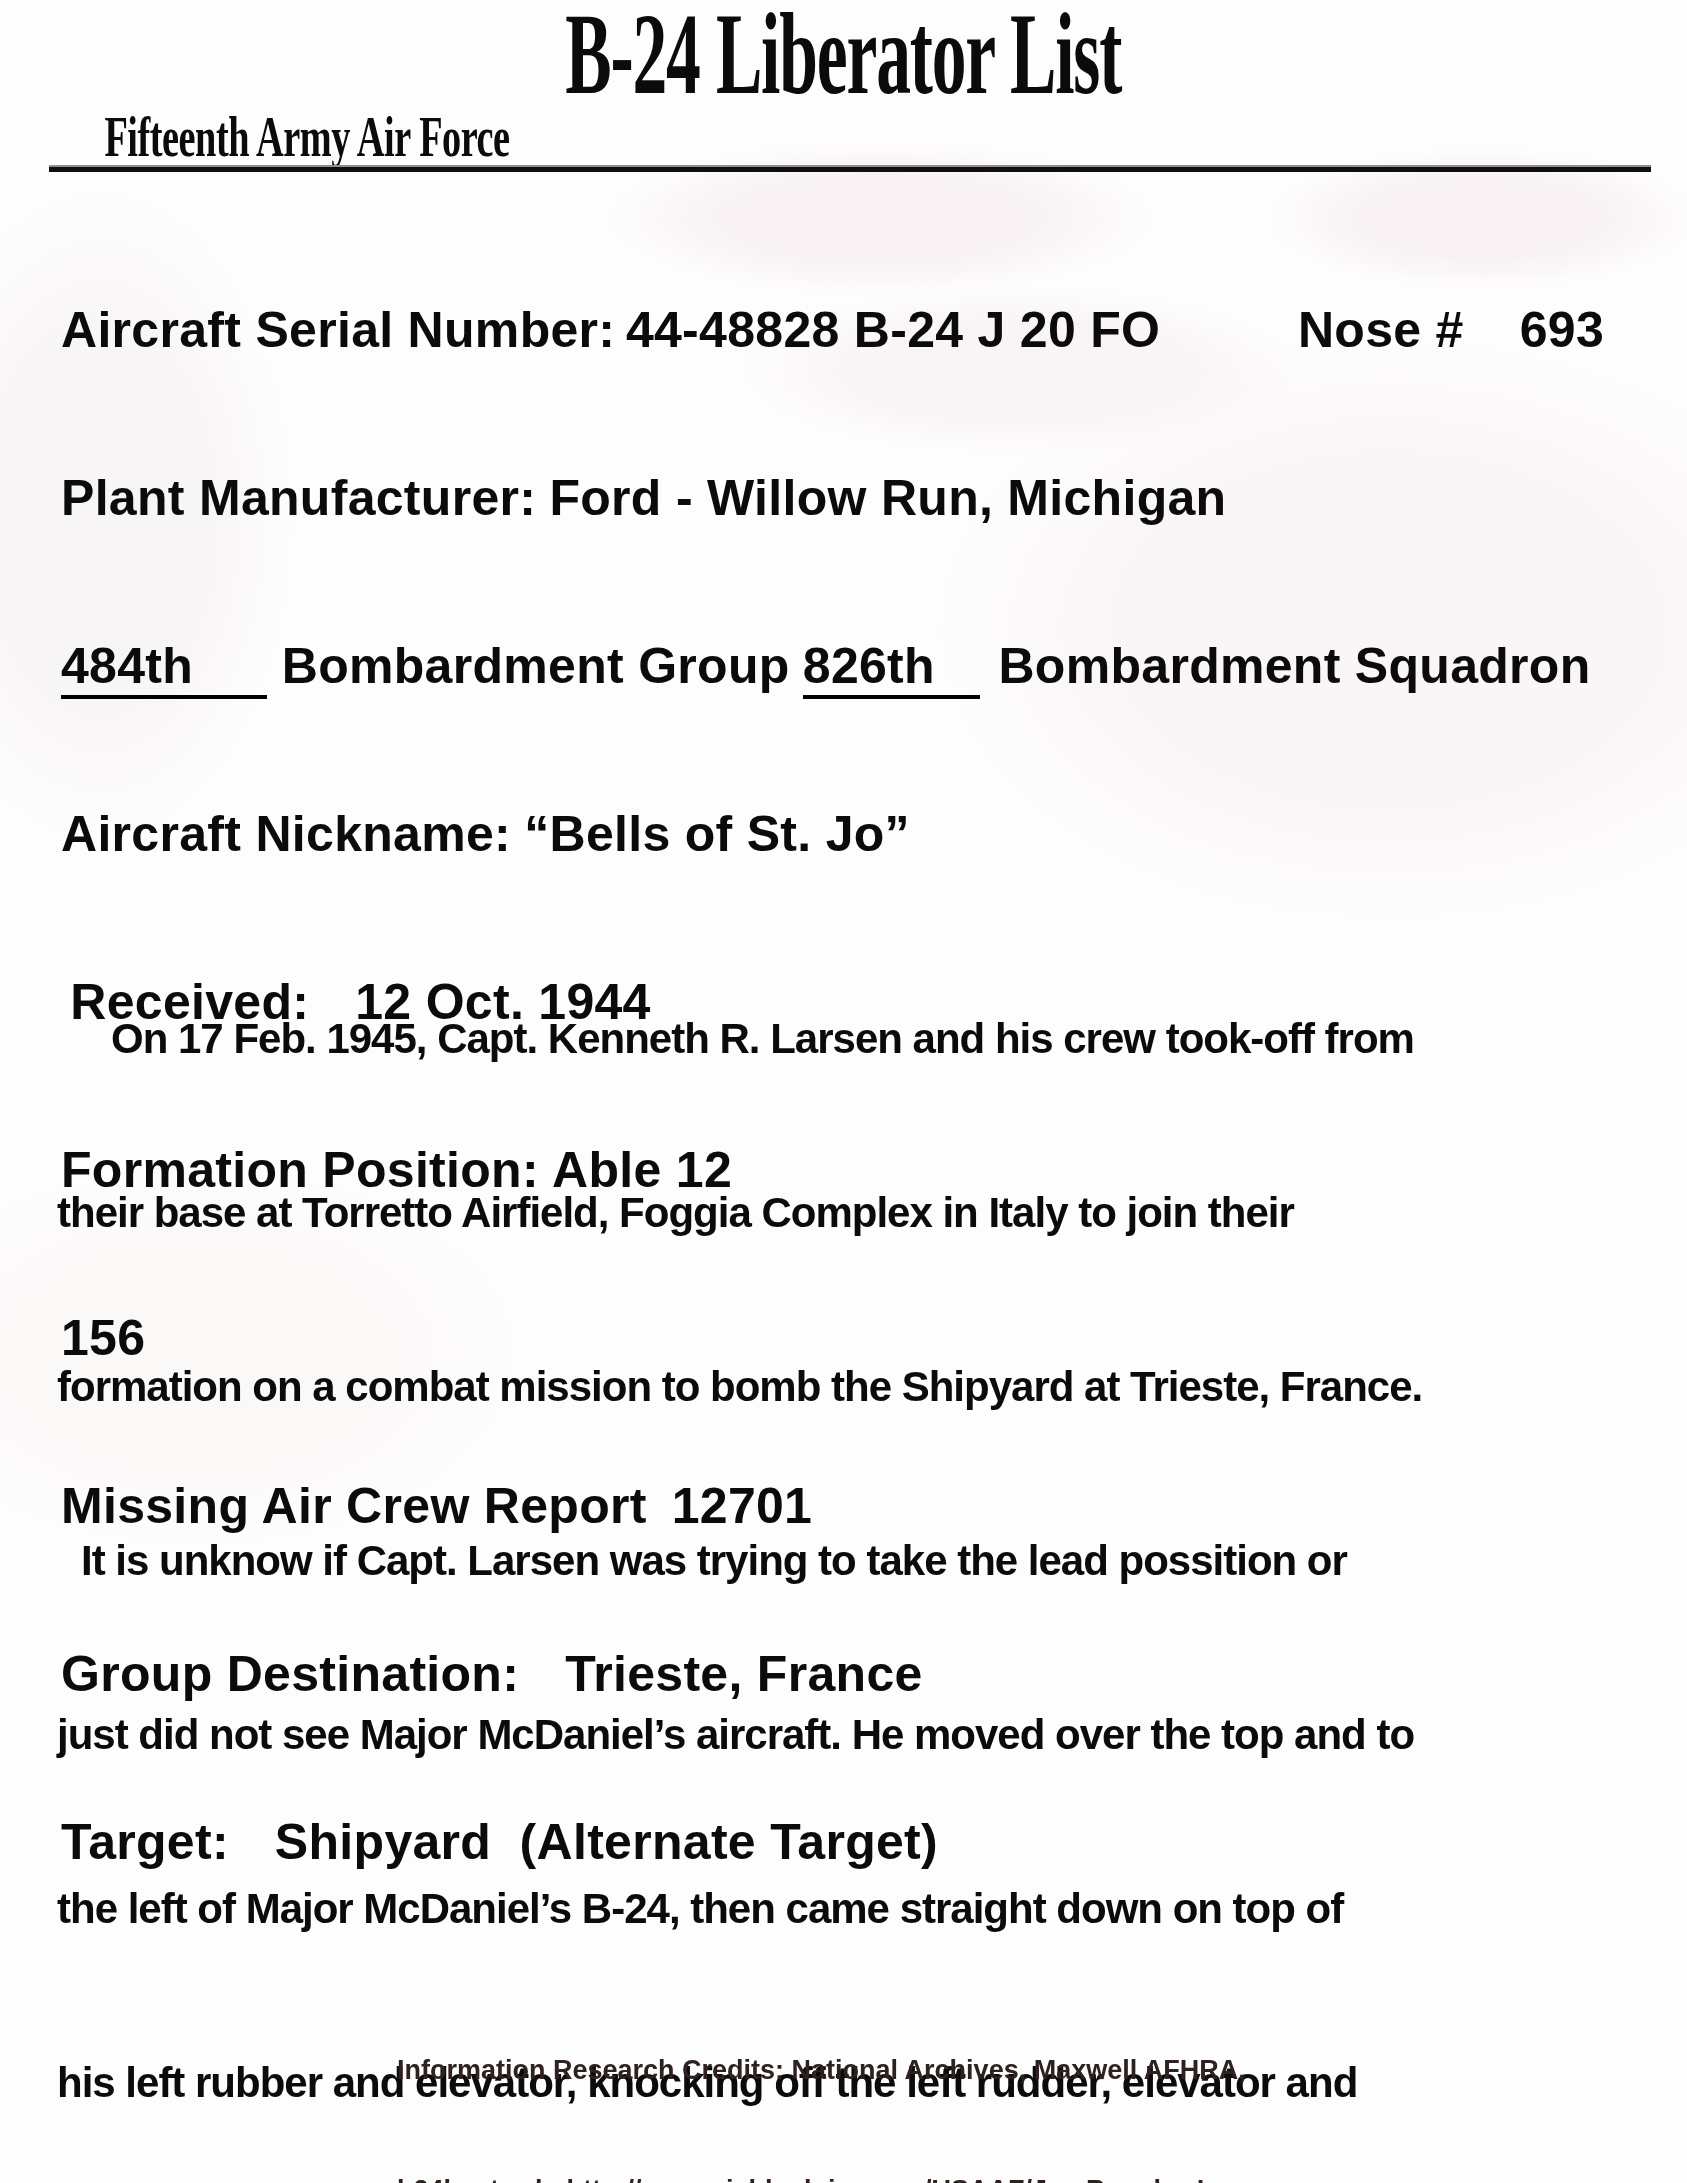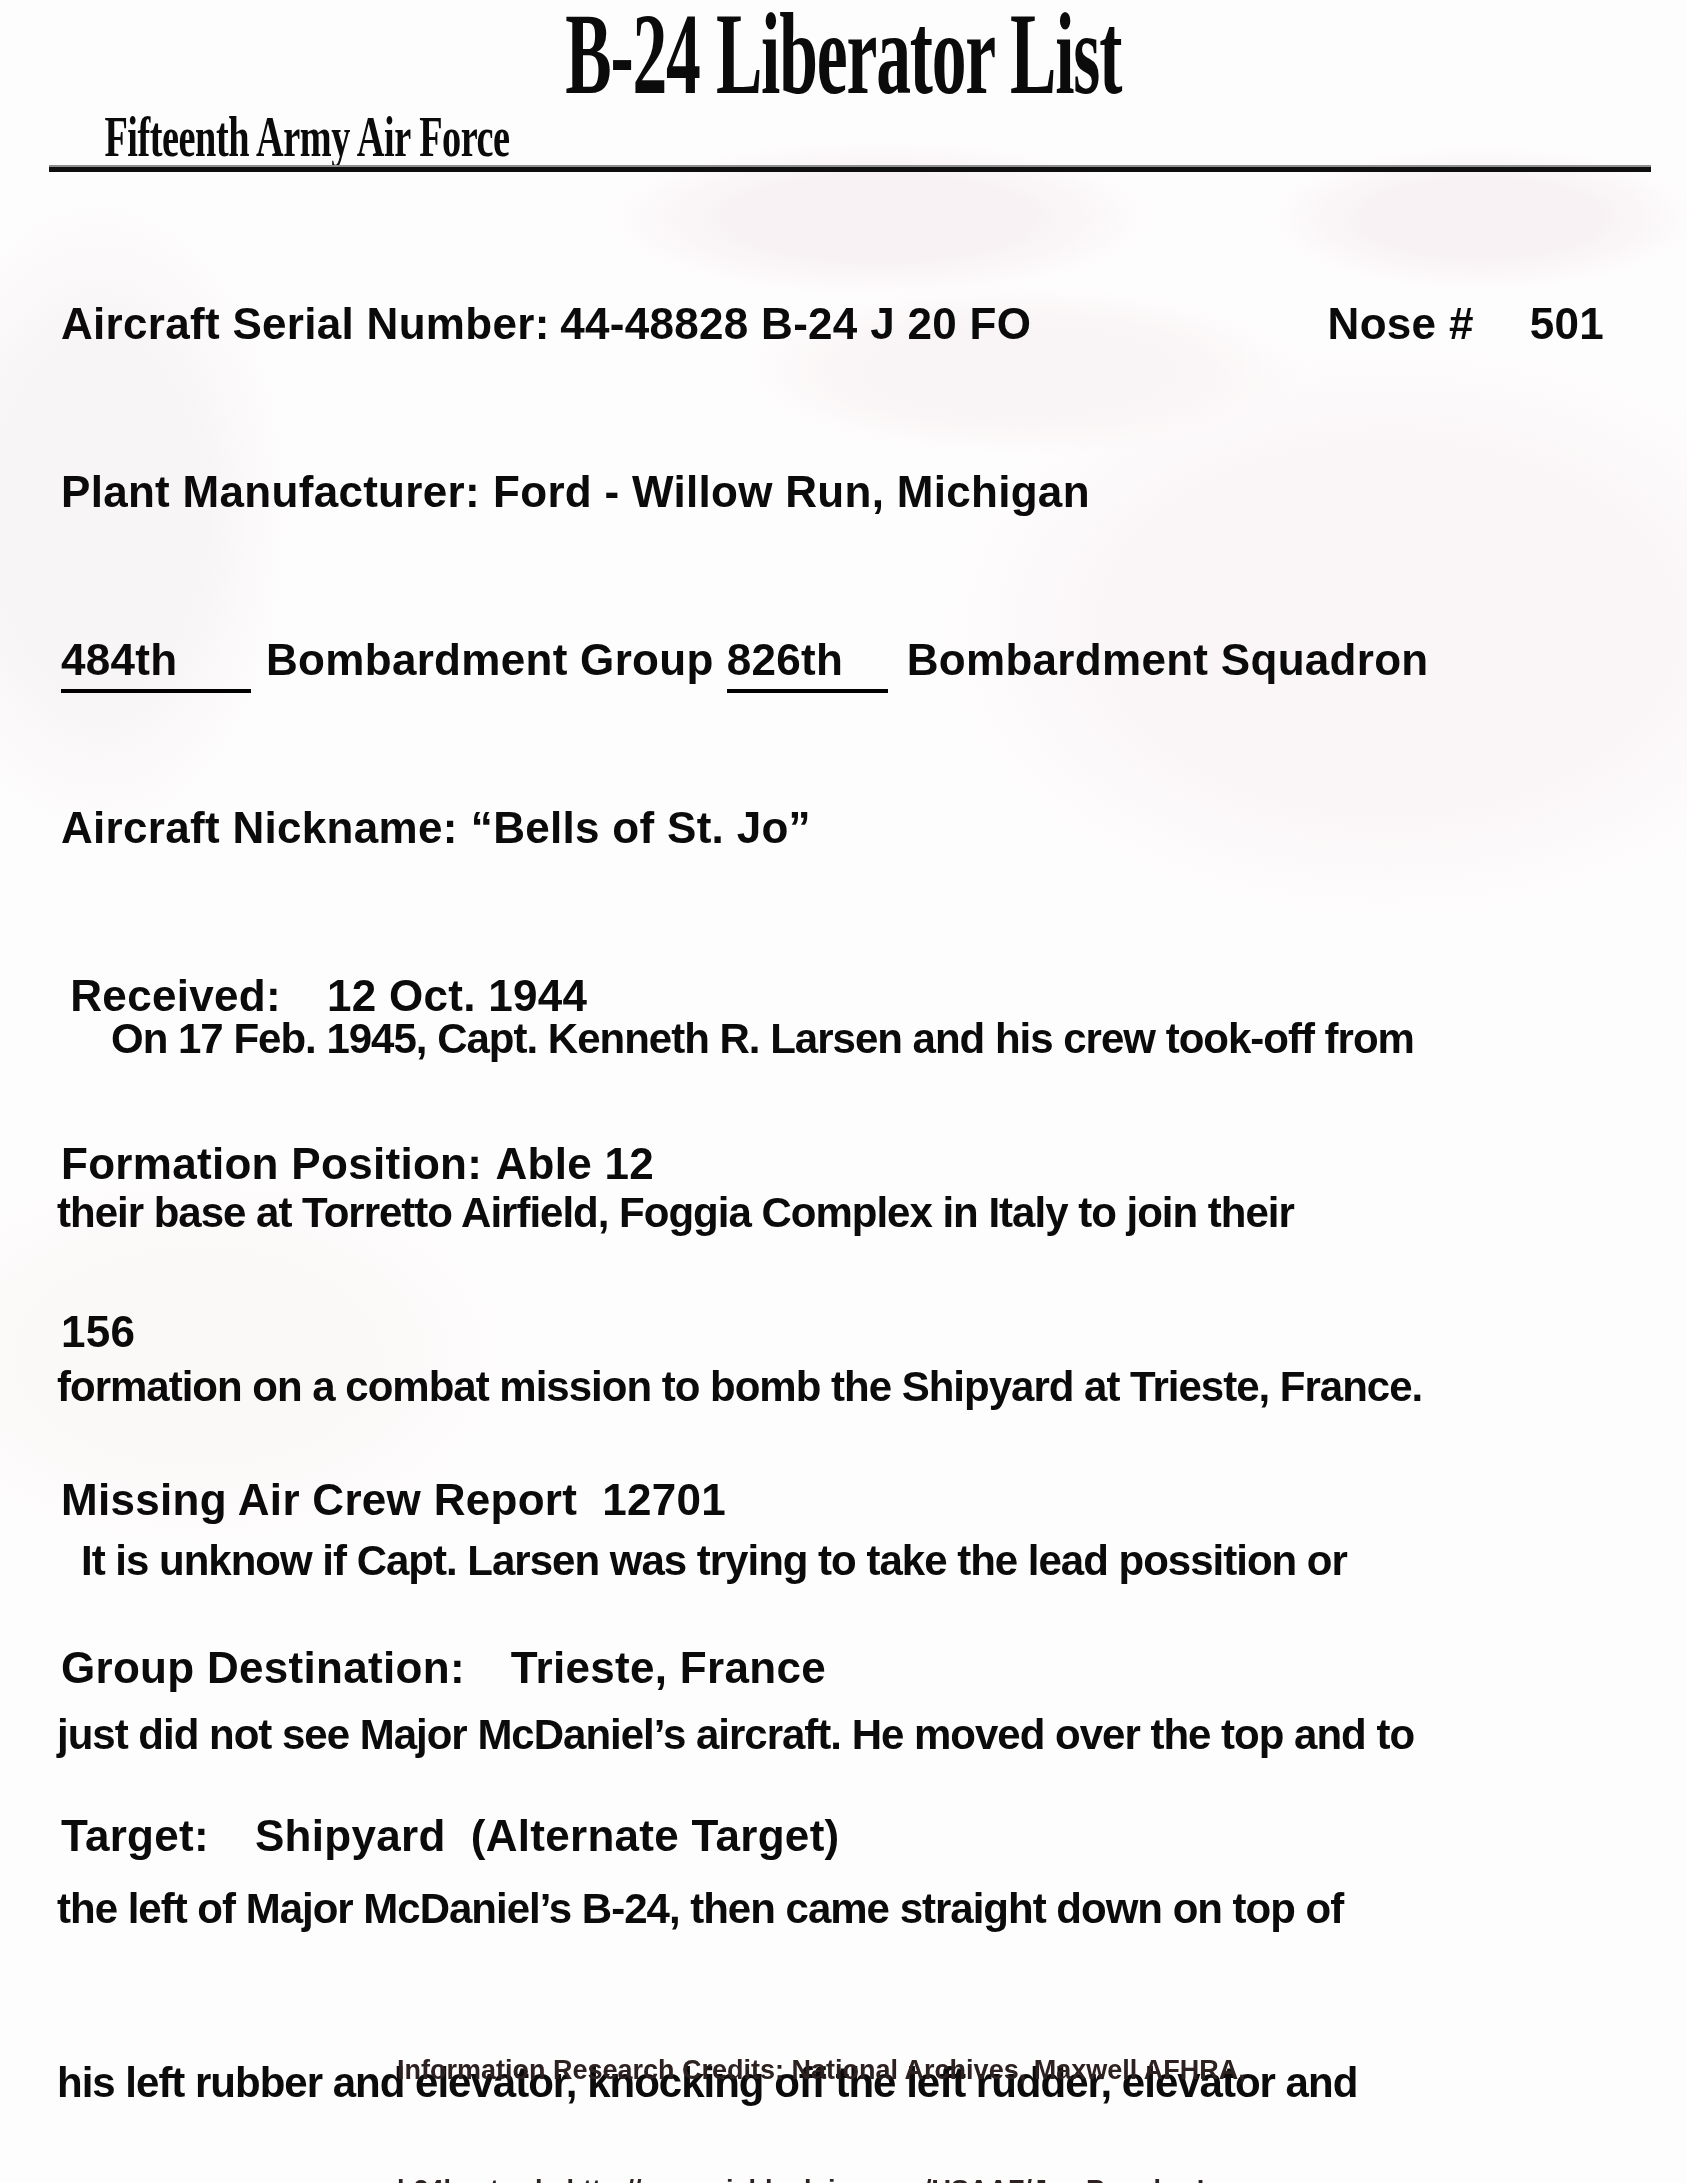--- a/index.html
+++ b/index.html
@@ -37,22 +37,22 @@
     letter-spacing:-0.7px;
     transform:scaleX(0.66);transform-origin:center;
     white-space:nowrap;
   }
   .rule{
     position:absolute;top:165px;left:49px;width:1602px;height:6.6px;
     background:linear-gradient(to bottom,#8f8f8f 0 28%,#0f0f0f 28% 100%);
   }
   
   .fields{
-    position:absolute;top:184px;left:61px;right:83px;
-    font-size:44px;line-height:56px;letter-spacing:0.3px;
+    position:absolute;top:190px;left:61px;right:83px;
+    font-size:50px;line-height:56px;letter-spacing:0.3px;
     white-space:pre;
   }
   .row{display:flex;align-items:baseline;height:56px;}
   .lbl{margin-right:13.2px;}
   .spacer{flex:1 1 auto;}
   .row-serial .lbl.main{margin-right:10.6px;}
   .lbl.nose{margin-right:56px;}
   .row-received{padding-left:9.3px;}
   .row-received .lbl{margin-right:46px;}
   .row-mission .lbl{margin-right:33px;}
@@ -93,21 +93,21 @@
   </div>
   <div class="rule"></div>
 </header>
 
 <section class="fields">
   <div class="row row-serial">
     <span class="lbl main">Aircraft Serial Number:</span>
     <span class="val">44-48828 B-24 J 20 FO</span>
     <span class="spacer"></span>
     <span class="lbl nose">Nose #</span>
-    <span class="val">501</span>
+    <span class="val">693</span>
   </div>
   <div class="row">
     <span class="lbl">Plant Manufacturer:</span>
     <span class="val">Ford - Willow Run, Michigan</span>
   </div>
   <div class="row">
     <span class="val u group">484th</span>
     <span class="lbl">Bombardment Group</span>
     <span class="val u sq">826th</span>
     <span class="lbl">Bombardment Squadron</span>

